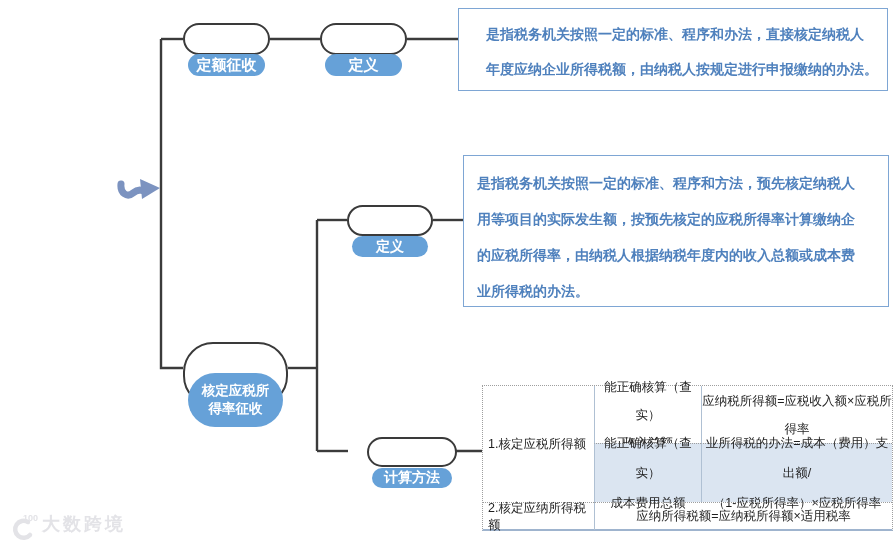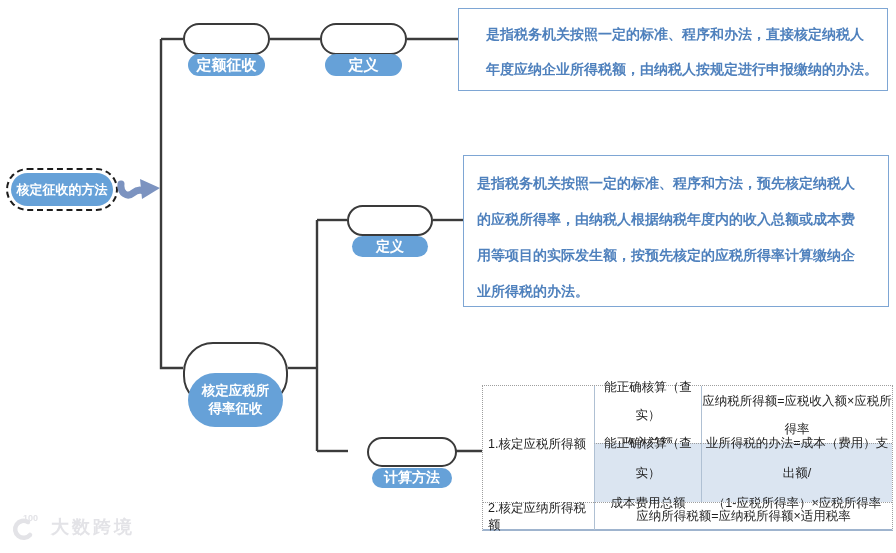--- a/index.html
+++ b/index.html
@@ -42,21 +42,21 @@
   .calc-table .vline { border-left:1px solid #AFC0D3; }
   .calc-table .hline { border-top:1px dotted #9e9e9e; }
   .calc-table .hl { background:#DBE5F1; }
   .cell-rowhead { grid-column:1; align-items:flex-start !important; text-align:left !important;
                   padding-left:5px; justify-content:center; }
   .cell-rowhead.span2 { grid-row:1 / 3; }
   .two-ln { line-height:28px; }
   .two-ln-b { line-height:30px; }
 
   
-  .watermark { position:absolute; left:8px; top:512px; display:flex; align-items:center; gap:9px;
+  .watermark { position:absolute; left:8px; top:512px; display:flex; gap:0;
                color:#E3E3E7; font-weight:bold; user-select:none; }
   .wm-text { font-size:18px; letter-spacing:3px; color:#E3E3E7; }
 </style>
 </head>
 <body>
 
 <div class="stage">
 
   <svg class="lines-layer" width="896" height="553" viewBox="0 0 896 553">
     <g stroke="#3b3b3b" stroke-width="2.4" fill="none">
@@ -66,23 +66,20 @@
       <path d="M407,39 H458"></path>
       <path d="M288,368 H317"></path>
       <path d="M317,220 V451"></path>
       <path d="M317,220 H347"></path>
       <path d="M433,220 H463"></path>
       <path d="M317,451 H348"></path>
       <path d="M438,451 H482"></path>
     </g>
   </svg>
 
-  <div class="p-root-outer">
-    <div class="p-root-inner">核定征收的方法</div>
-  </div>
 
   <svg style="position:absolute; left:117px; top:175px;" width="46" height="27" viewBox="0 0 46 27">
     <path d="M4,9 c-1,9 6,14 12,9 c3,-2.5 6,-3.5 9,-2.5" stroke="#7C93C0" stroke-width="7" stroke-linecap="round" fill="none"></path>
     <polygon points="23,4 43,13 25,24" fill="#7C93C0"></polygon>
   </svg>
 
   <div class="pill p1">
     <div class="pill-inner">定额征收</div>
   </div>
   <div class="pill p2">
@@ -97,22 +94,22 @@
     <div class="pill-inner">
       <div>核定应税所</div>
       <div>得率征收</div>
     </div>
   </div>
   <div class="pill p4">
     <div class="pill-inner">定义</div>
   </div>
   <div class="defbox box2">
     <div class="ln">是指税务机关按照一定的标准、程序和方法，预先核定纳税人</div>
+    <div class="ln">用等项目的实际发生额，按预先核定的应税所得率计算缴纳企</div>
     <div class="ln">的应税所得率，由纳税人根据纳税年度内的收入总额或成本费</div>
-    <div class="ln">用等项目的实际发生额，按预先核定的应税所得率计算缴纳企</div>
     <div class="ln">业所得税的办法。</div>
   </div>
   <div class="pill p5">
     <div class="pill-inner">计算方法</div>
   </div>
 
   <div class="calc-table">
     <div class="cell cell-rowhead span2">1.核定应税所得额</div>
 
     <div class="cell vline two-ln" style="grid-column:2; grid-row:1;">

